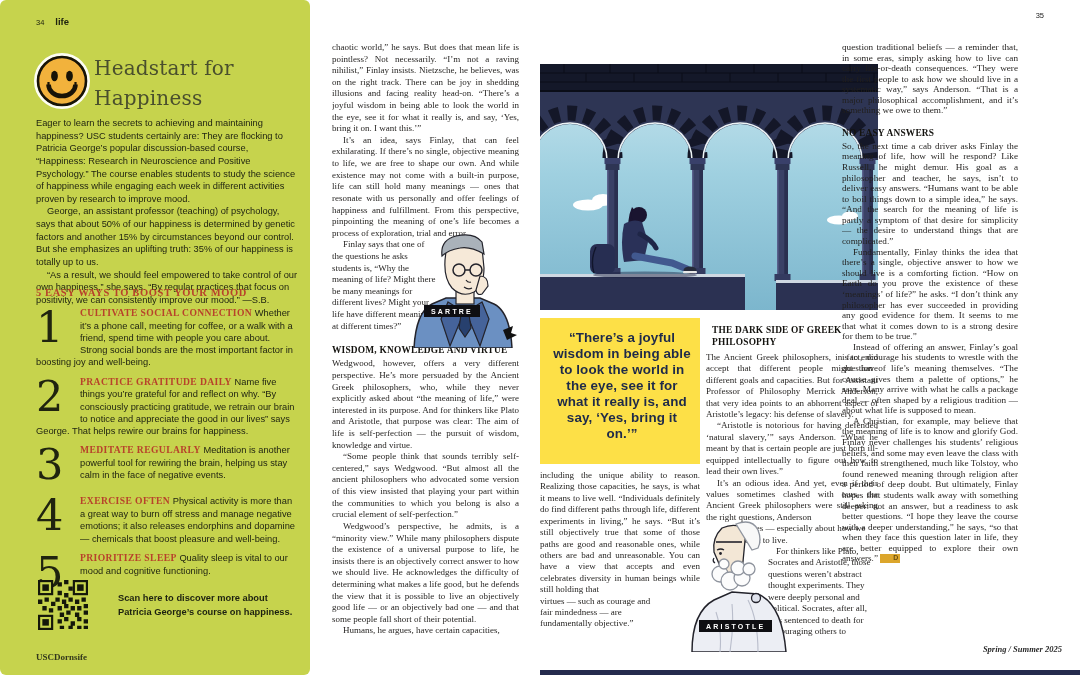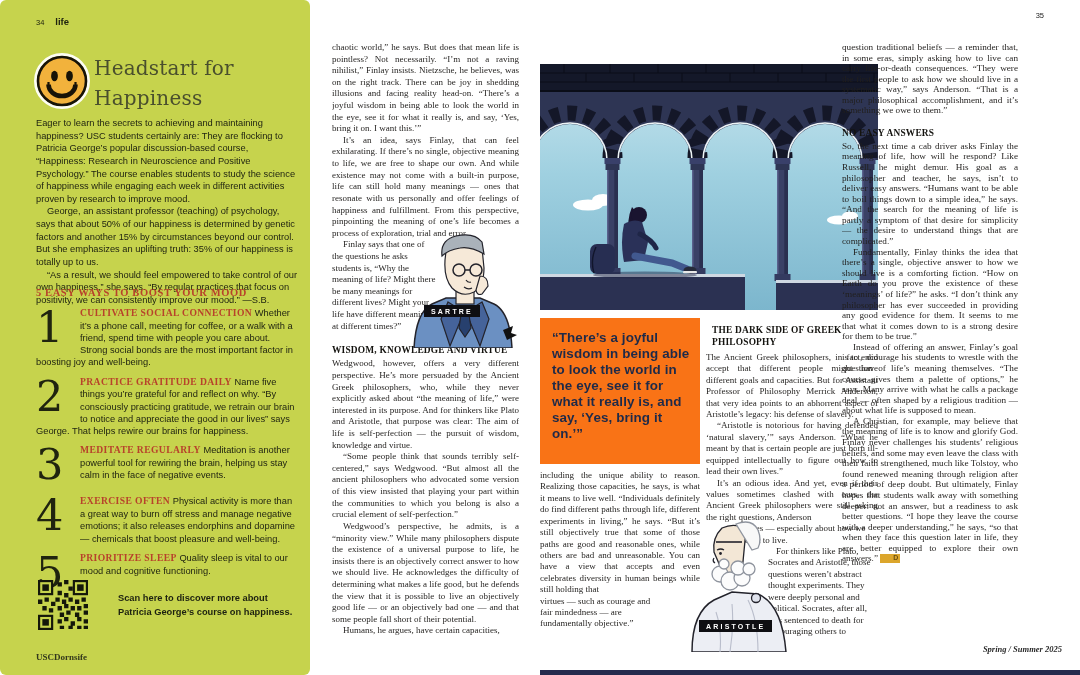--- a/index.html
+++ b/index.html
@@ -47,22 +47,22 @@
   .colB{left:540px;top:470px;width:160px;height:192px;line-height:1.27;}
   .colB .narrow{width:118px;text-align:left;}
   .colC{left:706px;top:325px;width:172px;height:340px;line-height:1.27;}
   .colC .col-h{margin:0 6px 3px;}
   .colC .wrapb{padding-left:34px;text-align:left;}
   .colC .wrapc{padding-left:62px;text-align:left;text-indent:8px;}
   .colD{left:842px;top:42px;width:176px;height:584px;font-size:9.2px;line-height:1.15;}
 
   .illus{position:absolute;left:540px;top:64px;width:338px;height:246px;}
   .pullquote{position:absolute;left:540px;top:318px;width:160px;height:146px;box-sizing:border-box;
-             background:#f97316;color:#1e2a49;font-weight:bold;font-size:13.4px;line-height:1.2;
-             padding:12px 8px 0 12px;letter-spacing:.1px;}
+             background:#fde047;color:#1e2a49;font-weight:bold;font-size:13.4px;line-height:1.2;
+             padding:12px 8px 0 12px;letter-spacing:.1px;text-align:center;}
   .sartre{position:absolute;left:406px;top:230px;width:114px;height:118px;}
   .aristotle{position:absolute;left:686px;top:512px;width:112px;height:140px;}
   .illo-label{position:absolute;background:#0e0e12;color:#fff;font-size:7px;font-weight:bold;
               letter-spacing:2.2px;padding:3px 7px 2px;font-family:"Liberation Sans",sans-serif;}
   .sartre-label{left:424px;top:305px;}
   .aristotle-label{left:699px;top:620px;}
   .endmark{display:inline-block;background:#dca62c;color:#6b4e0e;font-family:"Liberation Sans",sans-serif;
            font-weight:bold;font-size:7px;line-height:8.5px;padding:0 2px;vertical-align:1px;}
   .footer-issue{position:absolute;right:18px;top:644px;font-family:"Liberation Serif",serif;
                 font-style:italic;font-weight:bold;font-size:8.5px;color:#2b2b2b;}

